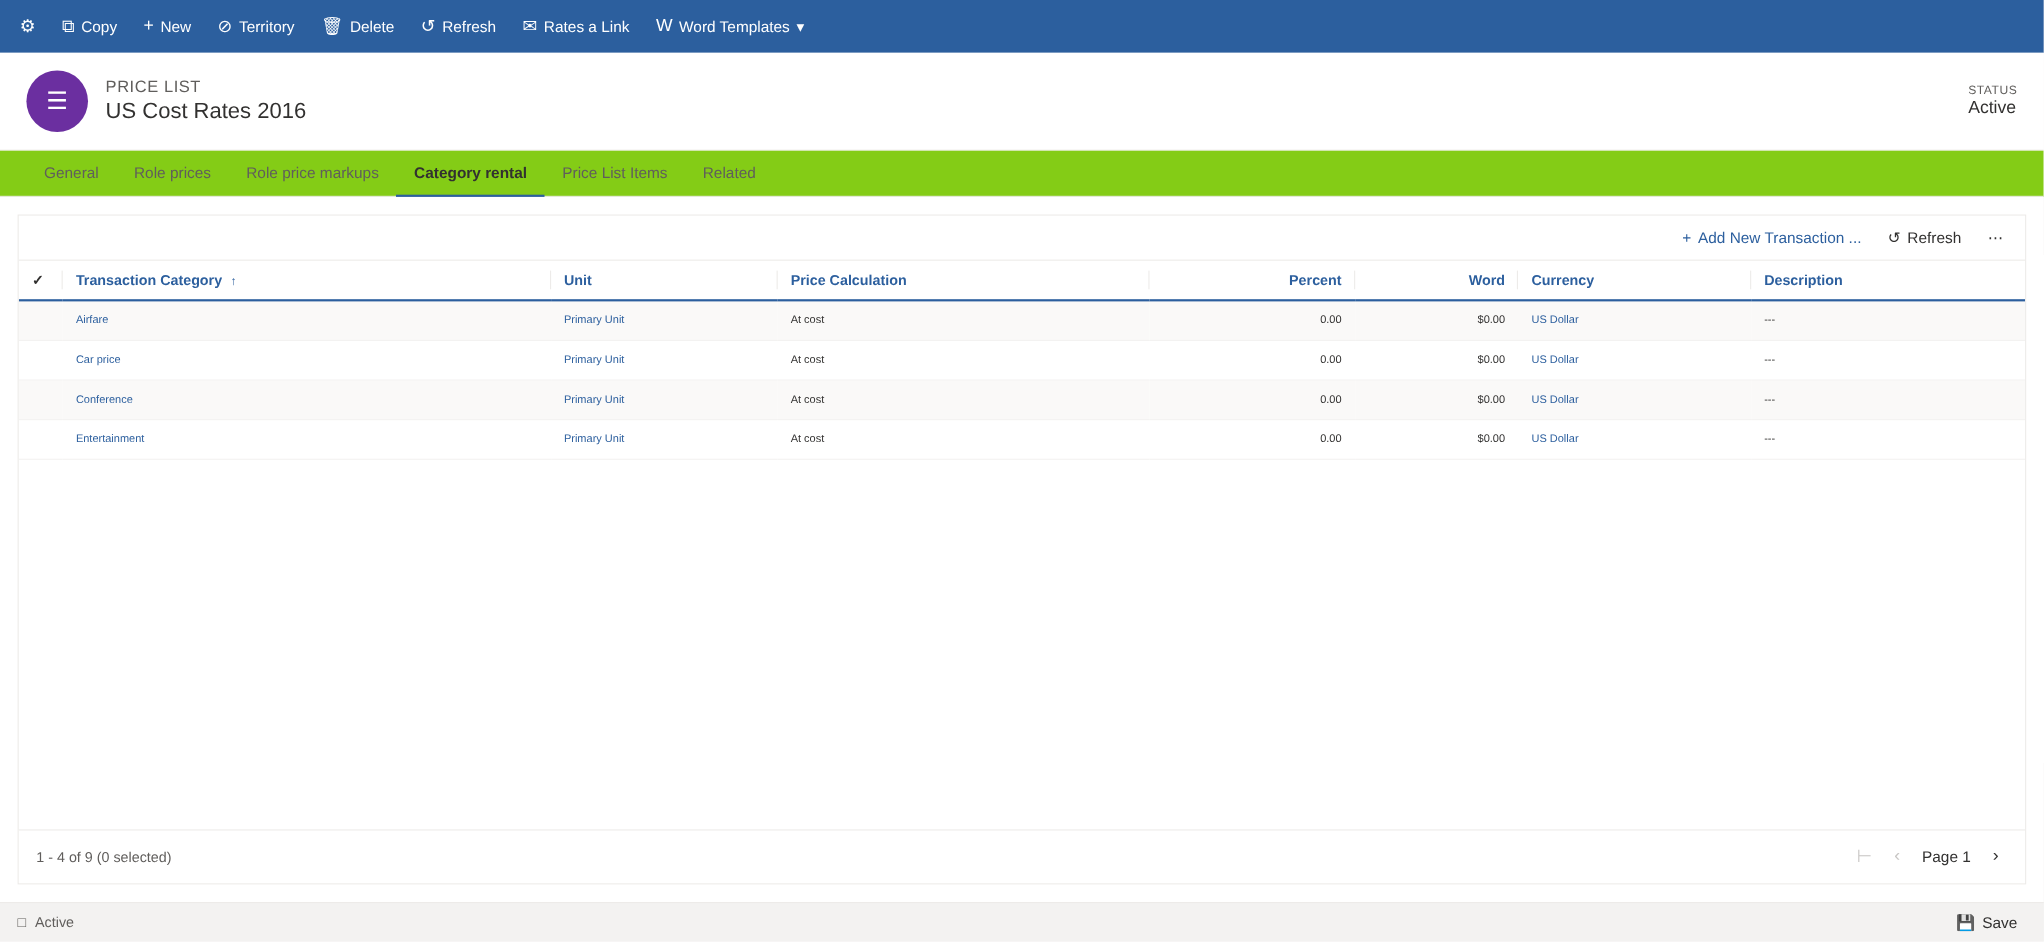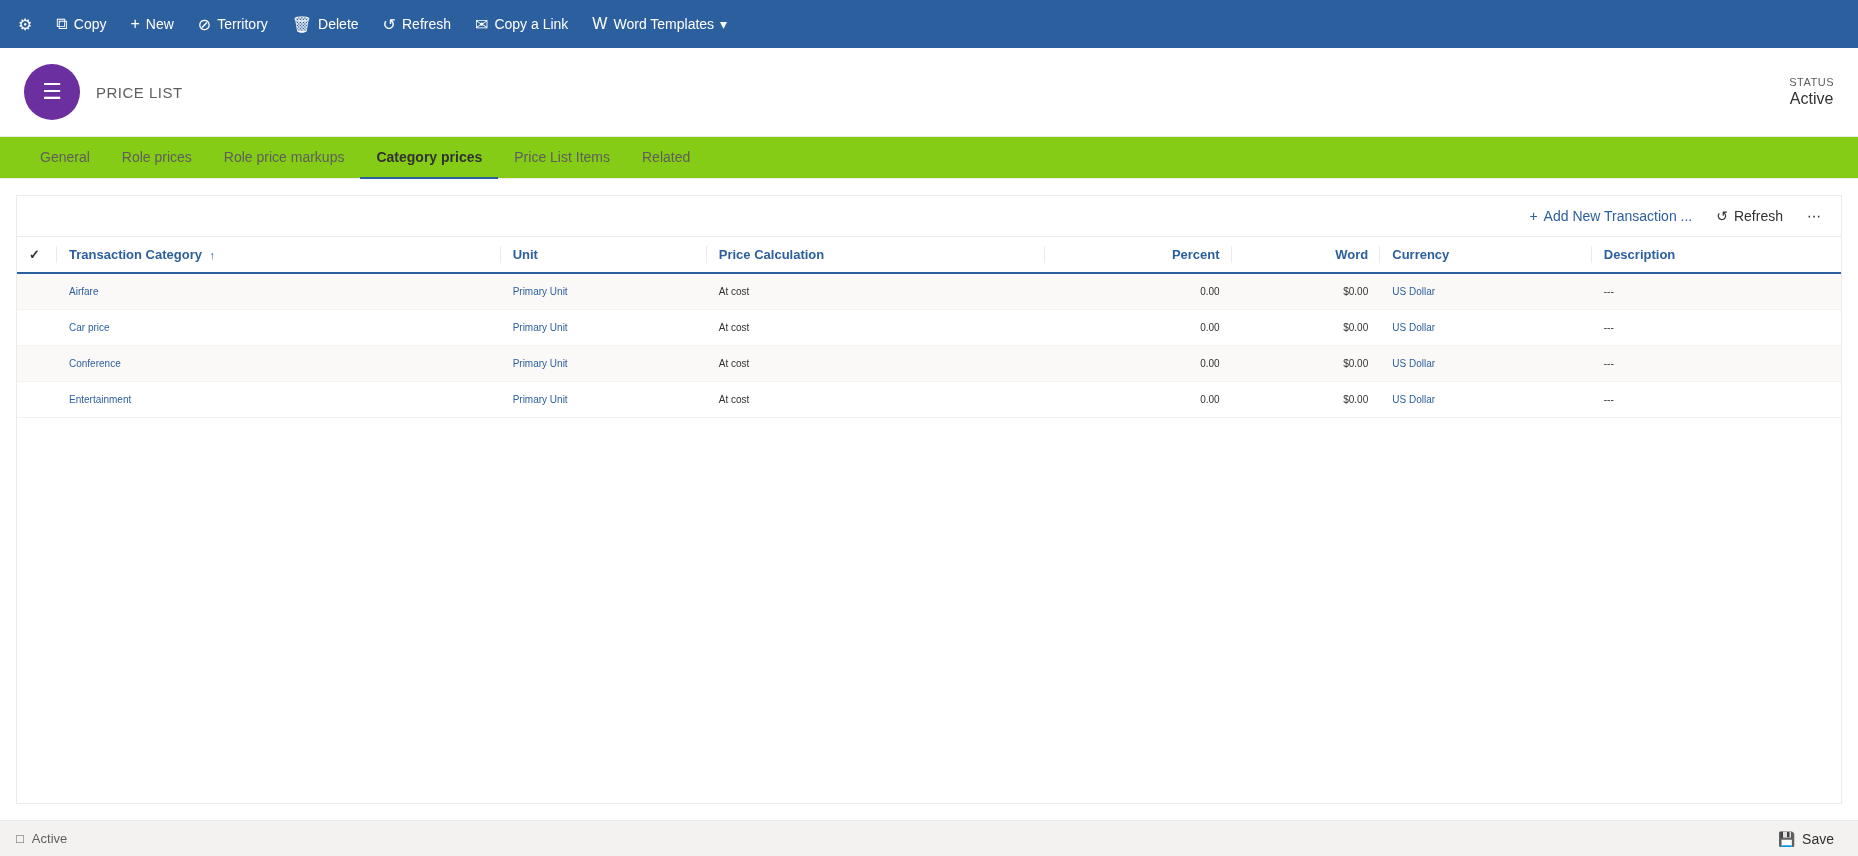--- a/index.html
+++ b/index.html
@@ -58,21 +58,21 @@
       align-items: center;
       justify-content: center;
       color: white;
       font-size: 22px;
       margin-right: 16px;
       flex-shrink: 0;
     }
     .record-info { flex: 1; }
     .record-type { font-size: 15px; color: #605e5c; text-transform: uppercase; letter-spacing: 0.5px; }
     .record-name { font-size: 20px; color: #323130; font-weight: 400; margin-top: 2px; }
-    .record-status-section { text-align: center; }
+    .record-status-section { text-align: left; }
     .status-label { font-size: 11px; color: #605e5c; text-transform: uppercase; letter-spacing: 0.5px; }
     .status-value { font-size: 16px; color: #323130; font-weight: 400; margin-top: 2px; }
 
     
     .nav-tabs {
       display: flex;
       align-items: center;
       padding: 0 24px;
       border-bottom: 1px solid #edebe9;
       background: #84cc16;
@@ -261,56 +261,57 @@
   <button class="toolbar-btn">
     <span class="toolbar-icon">🗑</span>
     <span>Delete</span>
   </button>
   <button class="toolbar-btn">
     <span class="toolbar-icon">↺</span>
     <span>Refresh</span>
   </button>
   <button class="toolbar-btn">
     <span class="toolbar-icon">✉</span>
-    <span>Copy a Link</span>
+    <span>Rates a Link</span>
   </button>
   <button class="toolbar-btn">
     <span class="toolbar-icon">W</span>
     <span>Word Templates</span>
     <span>▾</span>
   </button>
 </div>
 
 <div class="main-content">
 
   <div class="record-header">
     <div class="record-avatar">
       <span>☰</span>
     </div>
     <div class="record-info">
       <div class="record-type">PRICE LIST</div>
+      <div class="record-name">US Cost Rates 2016</div>
     </div>
     <div class="record-status-section">
       <div class="status-label">Status</div>
       <div class="status-value">Active</div>
     </div>
   </div>
 
   <div class="nav-tabs">
     <div class="nav-tab">
       <span>General</span>
     </div>
     <div class="nav-tab">
       <span>Role prices</span>
     </div>
     <div class="nav-tab">
       <span>Role price markups</span>
     </div>
     <div class="nav-tab active">
-      <span>Category prices</span>
+      <span>Category rental</span>
     </div>
     <div class="nav-tab">
       <span>Price List Items</span>
     </div>
     <div class="nav-tab">
       <span>Related</span>
     </div>
   </div>
 
   <div class="grid-section">
@@ -398,20 +399,29 @@
     <td>At cost</td>
     <td style="text-align:right;">0.00</td>
     <td style="text-align:right;">$0.00</td>
     <td><span class="link-cell">US Dollar</span></td>
     <td>---</td>
   </tr>
           </tbody>
       </table>
     </div>
 
+    <div class="pagination">
+      <span class="pagination-info">1 - 4 of 9 (0 selected)</span>
+      <div class="pagination-controls">
+        <button class="page-btn disabled">⊢</button>
+        <button class="page-btn disabled">‹</button>
+        <span class="page-label">Page 1</span>
+        <button class="page-btn">›</button>
+      </div>
+    </div>
 
   </div>
 </div>
 
 <div class="status-bar">
   <div class="status-bar-left">
     <span>□</span>
     <span>Active</span>
   </div>
   <div class="status-bar-right">

